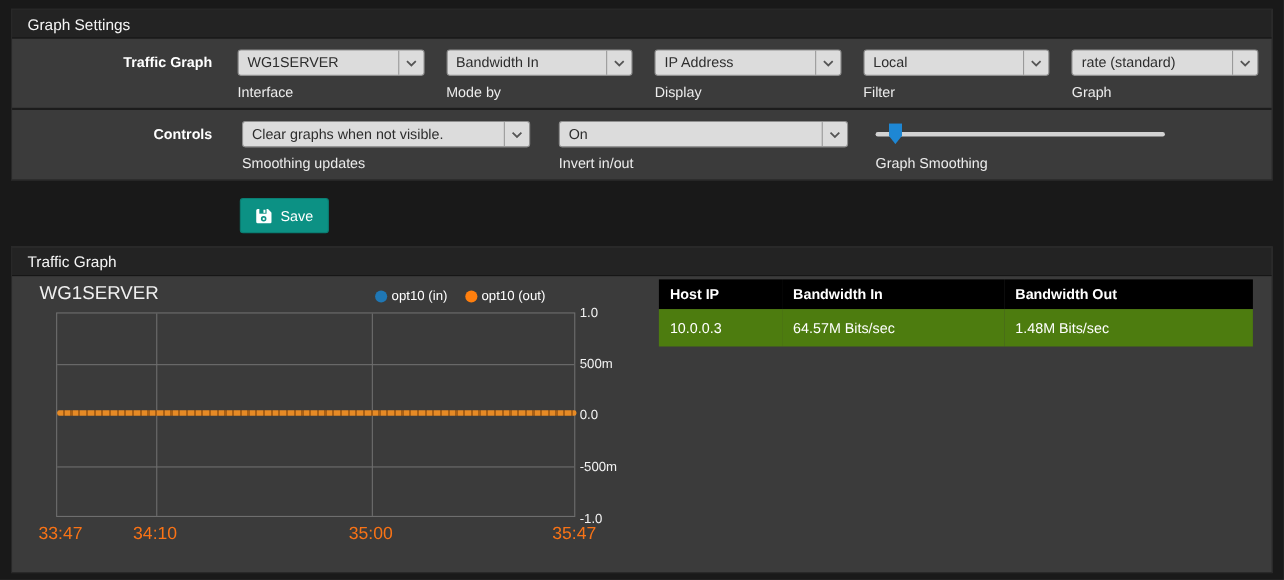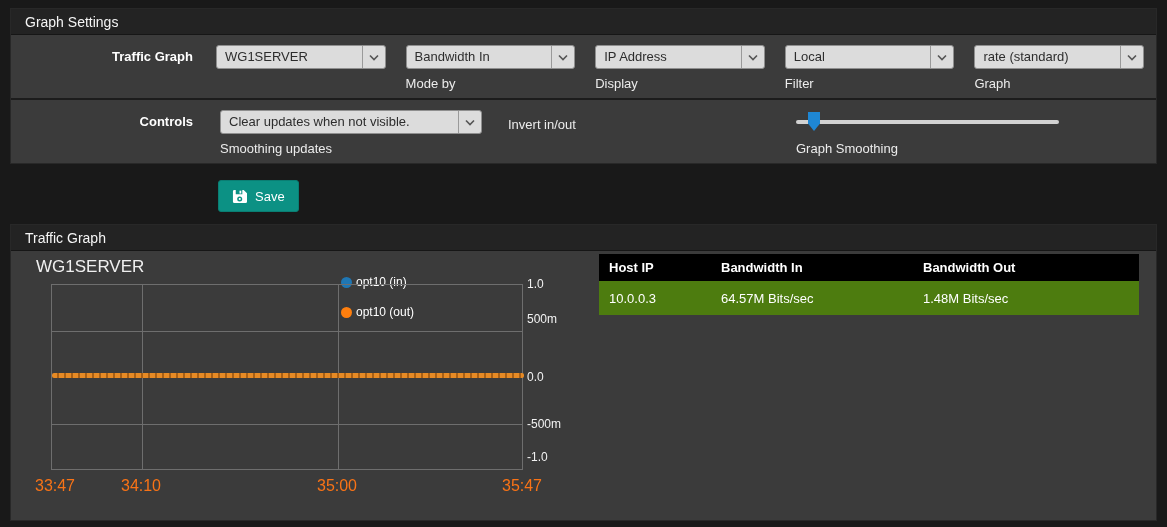--- a/index.html
+++ b/index.html
@@ -50,21 +50,21 @@
   .btn-save {
     display:inline-flex; align-items:center; gap:8px; height:32px; padding:0 13px;
     background:#0c9184; border:1px solid #0a7e73; border-radius:3px;
     color:#fff; font-size:13px; font-family:inherit; cursor:pointer;
   }
 
   
   .panel-traffic { margin-top:12px; }
   .traffic-body { position:relative; height:269px; }
   .graph-title { position:absolute; left:25px; top:6px; font-size:17px; color:#f0f0f0; }
-  .legend { position:absolute; left:330px; top:24px; display:flex; gap:16px;flex-direction:column; }
+  .legend { position:absolute; left:330px; top:11px; display:flex; gap:16px; }
   .legend-item { display:flex; align-items:center; gap:4px; font-size:12px; color:#fff; }
   .dot { width:11px; height:11px; border-radius:50%; flex:none; }
   .dot-in { background:#1f77b4; }
   .dot-out { background:#ff7f0e; }
 
   .plot { position:absolute; left:40px; top:33px; width:472px; height:186px; border:1px solid #6e6e6e; }
   .vline { position:absolute; top:0; bottom:0; width:1px; background:#6e6e6e; }
   .hline { position:absolute; left:0; right:0; height:1px; background:#6e6e6e; }
   .series-line {
     position:absolute; left:0; right:-2px; top:88px; height:5px; border-radius:2px;
@@ -93,20 +93,21 @@
 
         <div>
           <div class="select">
             <span class="select-value">WG1SERVER</span>
             <span class="select-caret">
               <svg width="10" height="7" viewBox="0 0 10 7">
                   <path d="M1 1.5l4 4 4-4" stroke="#555" stroke-width="1.6" fill="none"></path>
                 </svg>
             </span>
           </div>
+          <div class="field-label">Interface</div>
         </div>
 
         <div>
           <div class="select">
             <span class="select-value">Bandwidth In</span>
             <span class="select-caret">
               <svg width="10" height="7" viewBox="0 0 10 7">
                   <path d="M1 1.5l4 4 4-4" stroke="#555" stroke-width="1.6" fill="none"></path>
                 </svg>
             </span>
@@ -154,31 +155,39 @@
     </div>
 
     <div class="divider"></div>
 
     <div class="form-row">
       <div class="row-label">Controls</div>
       <div class="fields-flex">
 
         <div class="fw1">
           <div class="select">
-            <span class="select-value">Clear updates when not visible.</span>
+            <span class="select-value">Clear graphs when not visible.</span>
             <span class="select-caret">
               <svg width="10" height="7" viewBox="0 0 10 7">
                   <path d="M1 1.5l4 4 4-4" stroke="#555" stroke-width="1.6" fill="none"></path>
                 </svg>
             </span>
           </div>
           <div class="field-label">Smoothing updates</div>
         </div>
 
         <div class="fw2">
+          <div class="select">
+            <span class="select-value">On</span>
+            <span class="select-caret">
+              <svg width="10" height="7" viewBox="0 0 10 7">
+                  <path d="M1 1.5l4 4 4-4" stroke="#555" stroke-width="1.6" fill="none"></path>
+                </svg>
+            </span>
+          </div>
           <div class="field-label">Invert in/out</div>
         </div>
 
         <div class="fw3">
           <div class="slider">
             <div class="slider-track"></div>
             <div class="slider-handle"></div>
           </div>
           <div class="field-label">Graph Smoothing</div>
         </div>
@@ -230,24 +239,24 @@
       <div class="hline" style="top:139px;"></div>
       <div class="series-line"></div>
     </div>
 
     <div class="x-tick" style="left:44px;">33:47</div>
     <div class="x-tick" style="left:130px;">34:10</div>
     <div class="x-tick" style="left:326px;">35:00</div>
     <div class="x-tick" style="left:511px;">35:47</div>
 
     <div class="y-tick" style="top:33px;">1.0</div>
-    <div class="y-tick" style="top:68px;">500m</div>
+    <div class="y-tick" style="top:80px;">500m</div>
     <div class="y-tick" style="top:126px;">0.0</div>
     <div class="y-tick" style="top:173px;">-500m</div>
-    <div class="y-tick" style="top:206px;">-1.0</div>
+    <div class="y-tick" style="top:220px;">-1.0</div>
 
     <table class="host-table">
       <colgroup>
           <col class="col1">
           <col class="col2">
           <col>
         </colgroup>
       <thead>
         <tr>
           <th>Host IP</th>

